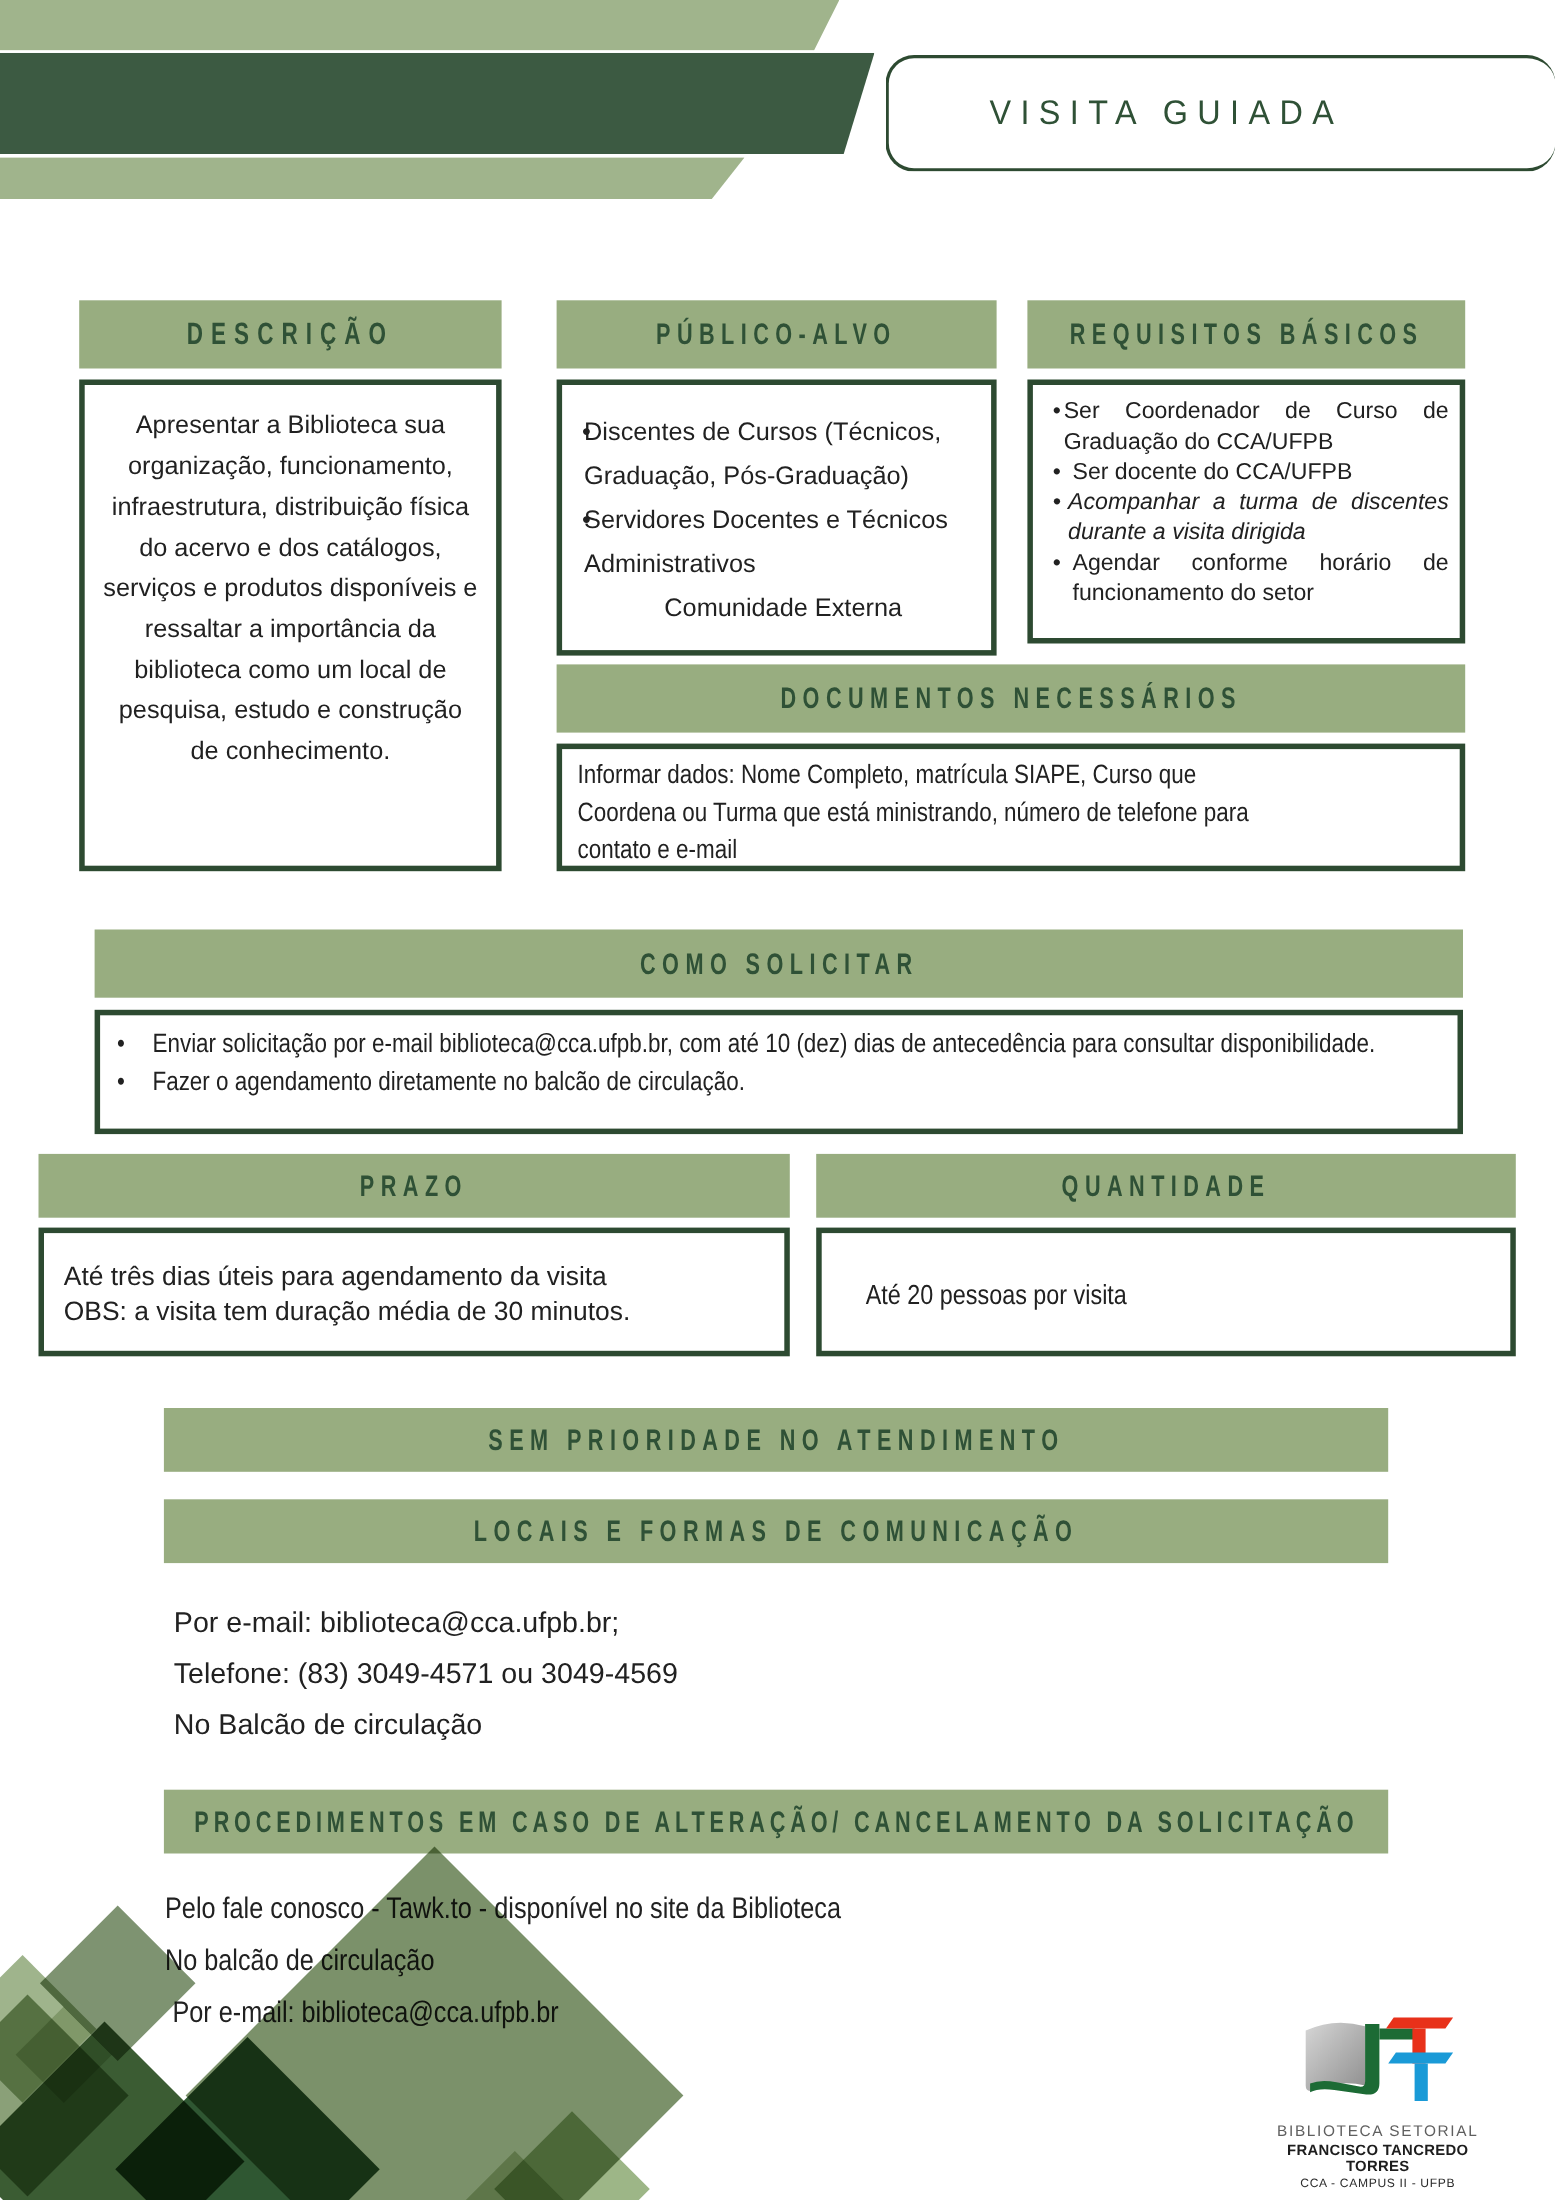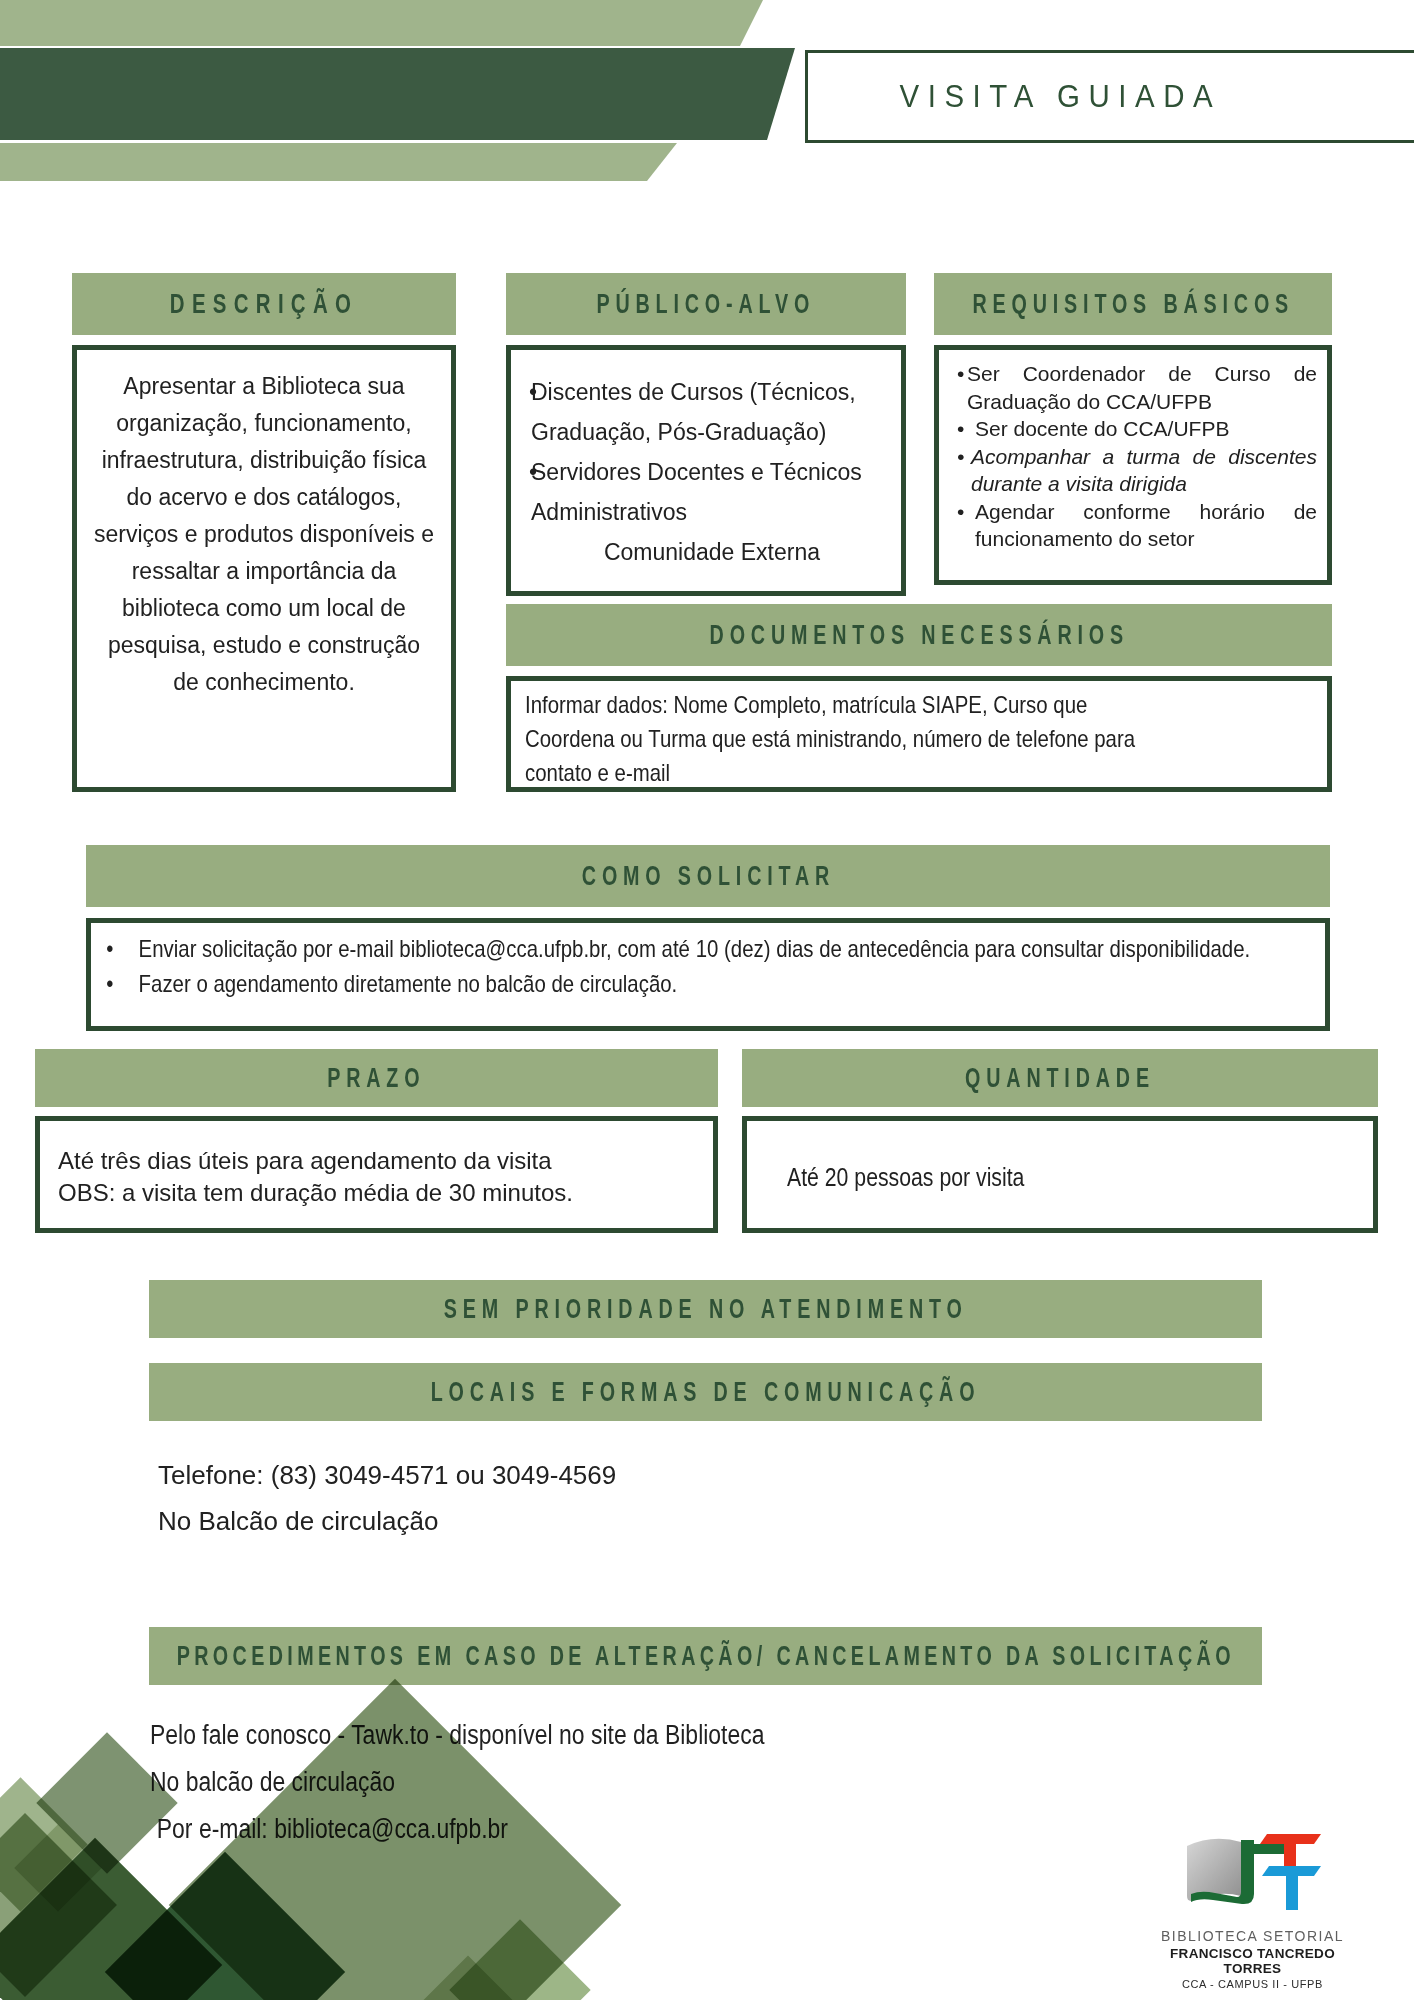--- a/index.html
+++ b/index.html
@@ -49,21 +49,21 @@
 </style>
 </head>
 <body>
 
 <div id="canvas">
 
   <div class="band" style="left:0;top:0;width:763px;height:46px;clip-path:polygon(0 0,100% 0,calc(100% - 23px) 100%,0 100%);"></div>
   <div class="band dark" style="left:0;top:48px;width:795px;height:92px;clip-path:polygon(0 0,100% 0,calc(100% - 28px) 100%,0 100%);"></div>
   <div class="band" style="left:0;top:143px;width:677px;height:38px;clip-path:polygon(0 0,100% 0,calc(100% - 30px) 100%,0 100%);"></div>
 
-  <div class="title-box" style="left:805px;top:50px;width:609px;height:93px;padding-right:101px;">
+  <div class="title-box" style="left:805px;top:50px;width:609px;height:106px;padding-right:101px;border-radius:26px;">
     <span class="t">VISITA GUIADA</span>
   </div>
 
   <div class="bar" style="left:72px;top:273px;width:384px;height:62px;">
     <span class="t" style="font-size:28px;letter-spacing:10px;">DESCRIÇÃO</span>
   </div>
   <div class="box" style="left:72px;top:345px;width:384px;height:447px;padding:18px 16px;text-align:center;">
     <div class="body-geo" style="line-height:37px;">Apresentar a Biblioteca sua organização, funcionamento, infraestrutura, distribuição física do acervo e dos catálogos, serviços e produtos disponíveis e ressaltar a importância da biblioteca como um local de pesquisa, estudo e construção de conhecimento.</div>
   </div>
 
@@ -131,20 +131,21 @@
   </div>
 
   <div class="bar" style="left:149px;top:1280px;width:1113px;height:58px;">
     <span class="t">SEM PRIORIDADE NO ATENDIMENTO</span>
   </div>
 
   <div class="bar" style="left:149px;top:1363px;width:1113px;height:58px;">
     <span class="t">LOCAIS E FORMAS DE COMUNICAÇÃO</span>
   </div>
   <div class="textblock body-geo" style="left:158px;top:1452px;font-size:26px;line-height:46px;">
+    <div>Por e-mail: biblioteca@cca.ufpb.br;</div>
     <div>Telefone: (83) 3049-4571 ou 3049-4569</div>
     <div>No Balcão de circulação</div>
   </div>
 
   <div class="bar" style="left:149px;top:1627px;width:1113px;height:58px;">
     <span class="t" style="letter-spacing:6px;">PROCEDIMENTOS EM CASO DE ALTERAÇÃO/ CANCELAMENTO DA SOLICITAÇÃO</span>
   </div>
   <div class="textblock" style="left:150px;top:1712px;width:1100px;">
     <div class="cond" style="font-size:27px;line-height:47px;white-space:nowrap;">
       <div>Pelo fale conosco - Tawk.to - disponível no site da Biblioteca</div>

